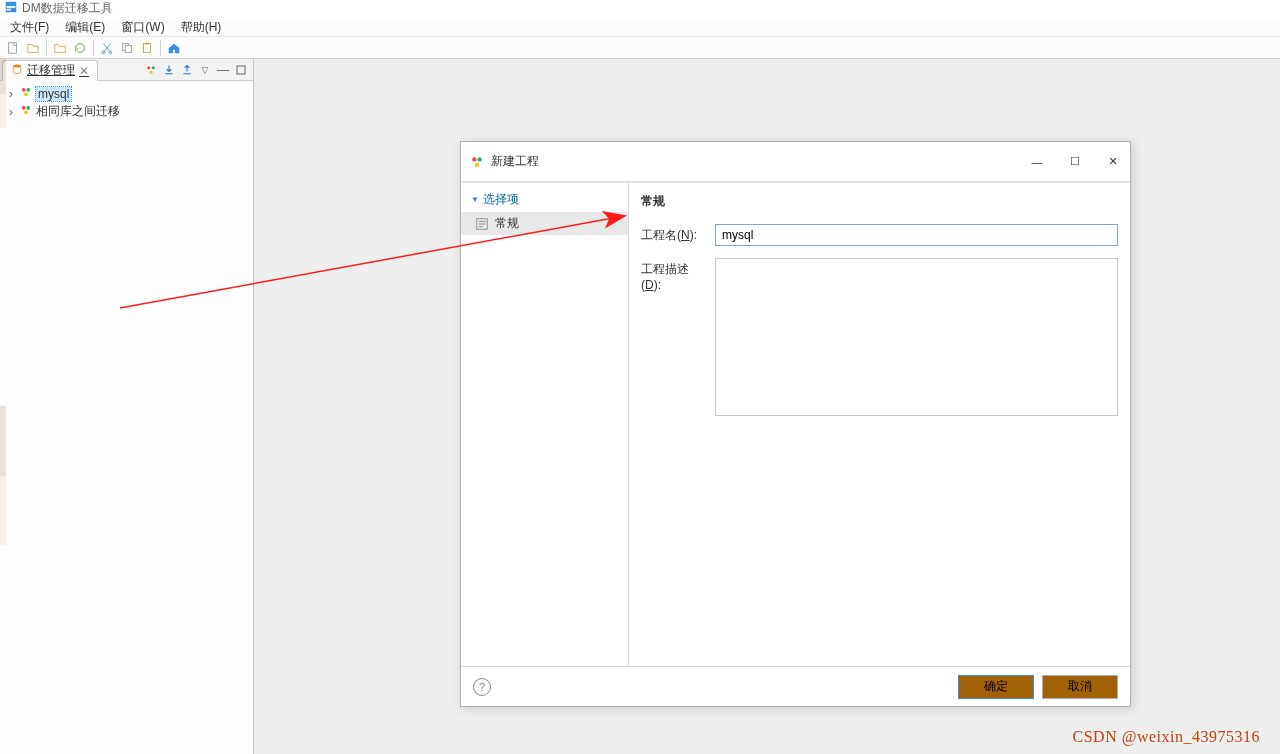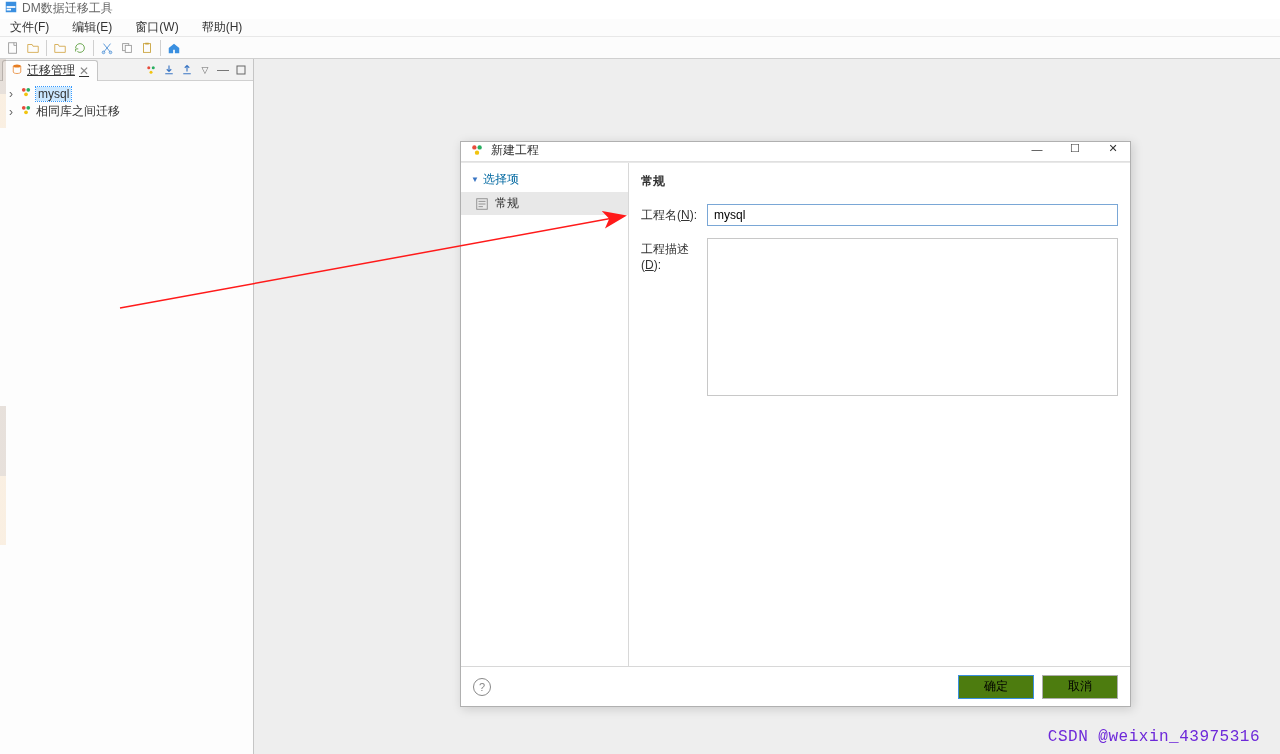--- a/index.html
+++ b/index.html
@@ -28,21 +28,21 @@
       align-items: center;
       justify-content: center;
     }
     
     .menubar {
       height: 18px;
       background: #fcfcfc;
       display: flex;
       align-items: center;
       padding: 0 4px;
-      gap: 11px;
+      gap: 4px;
       border-bottom: 1px solid #e8e8e8;
     }
     .menubar .menu-item {
       padding: 1px 6px;
       cursor: default;
     }
     
     .toolbar {
       height: 22px;
       background: #fcfcfc;
@@ -146,23 +146,23 @@
       top: 141px;
       width: 671px;
       height: 566px;
       background: #ffffff;
       border: 1px solid #b0b0b0;
       box-shadow: 2px 2px 10px rgba(0,0,0,0.15);
       display: flex;
       flex-direction: column;
     }
     .dialog-titlebar {
-      height: 20px;
-      display: flex;
-      align-items: flex-start;
+      height: 40px;
+      display: flex;
+      align-items: center;
       padding: 0 8px;
       border-bottom: 1px solid #e0e0e0;
     }
     .dialog-titlebar .dlg-icon {
       width: 16px; height: 16px;
       margin-right: 6px;
       display: inline-flex; align-items:center; justify-content:center;
     }
     .dialog-titlebar .wincontrols {
       margin-left: auto;
@@ -219,21 +219,21 @@
       flex-direction: column;
     }
     .dlg-main .section-title {
       font-weight: bold;
       margin-bottom: 14px;
     }
     .form-row {
       display: flex;
       align-items: flex-start;
       margin-bottom: 12px;
-      gap: 2px;
+      gap: 10px;
     }
     .form-row label {
       width: 64px;
       padding-top: 3px;
     }
     .form-row label .u { text-decoration: underline; }
     .form-row input[type=text] {
       flex: 1;
       height: 22px;
       border: 1px solid #7aa7d6;
@@ -265,42 +265,42 @@
       align-items: center;
       justify-content: center;
       color: #888;
       font-size: 11px;
       cursor: default;
     }
     .dialog-footer .btns { margin-left: auto; display: flex; gap: 8px; }
     .dialog-footer button {
       width: 76px;
       height: 24px;
-      background: #4d7c0f;
+      background: #a16207;
       border: 1px solid #adadad;
       font-size: 12px;
       cursor: default;
     }
     .dialog-footer button.primary {
       border: 1px solid #3a8fe0;
     }
     
     .arrow-overlay {
       position: absolute;
       left: 0; top: 0;
       pointer-events: none;
     }
     
     .watermark {
       position: absolute;
       right: 20px;
       bottom: 8px;
-      color: #6d28d9;
+      color: #c2410c;
       font-size: 16px;
-      font-family: Liberation Mono, monospace;
+      font-family: Liberation Serif, serif;
       letter-spacing: 0.5px;
     }
     .left-strip {
       position:absolute; left:0; top:59px; width:6px; height:695px;
       background: linear-gradient(#6b3f1c 0%, #6b3f1c 5%, #e8a24a 5%, #e8a24a 10%, #ffffff 10%, #ffffff 50%, #6b3f1c 50%, #6b3f1c 60%, #e8a24a 60%, #e8a24a 70%, #ffffff 70%);
       opacity:0.15;
     }
   </style>
 </head>
 <body>

